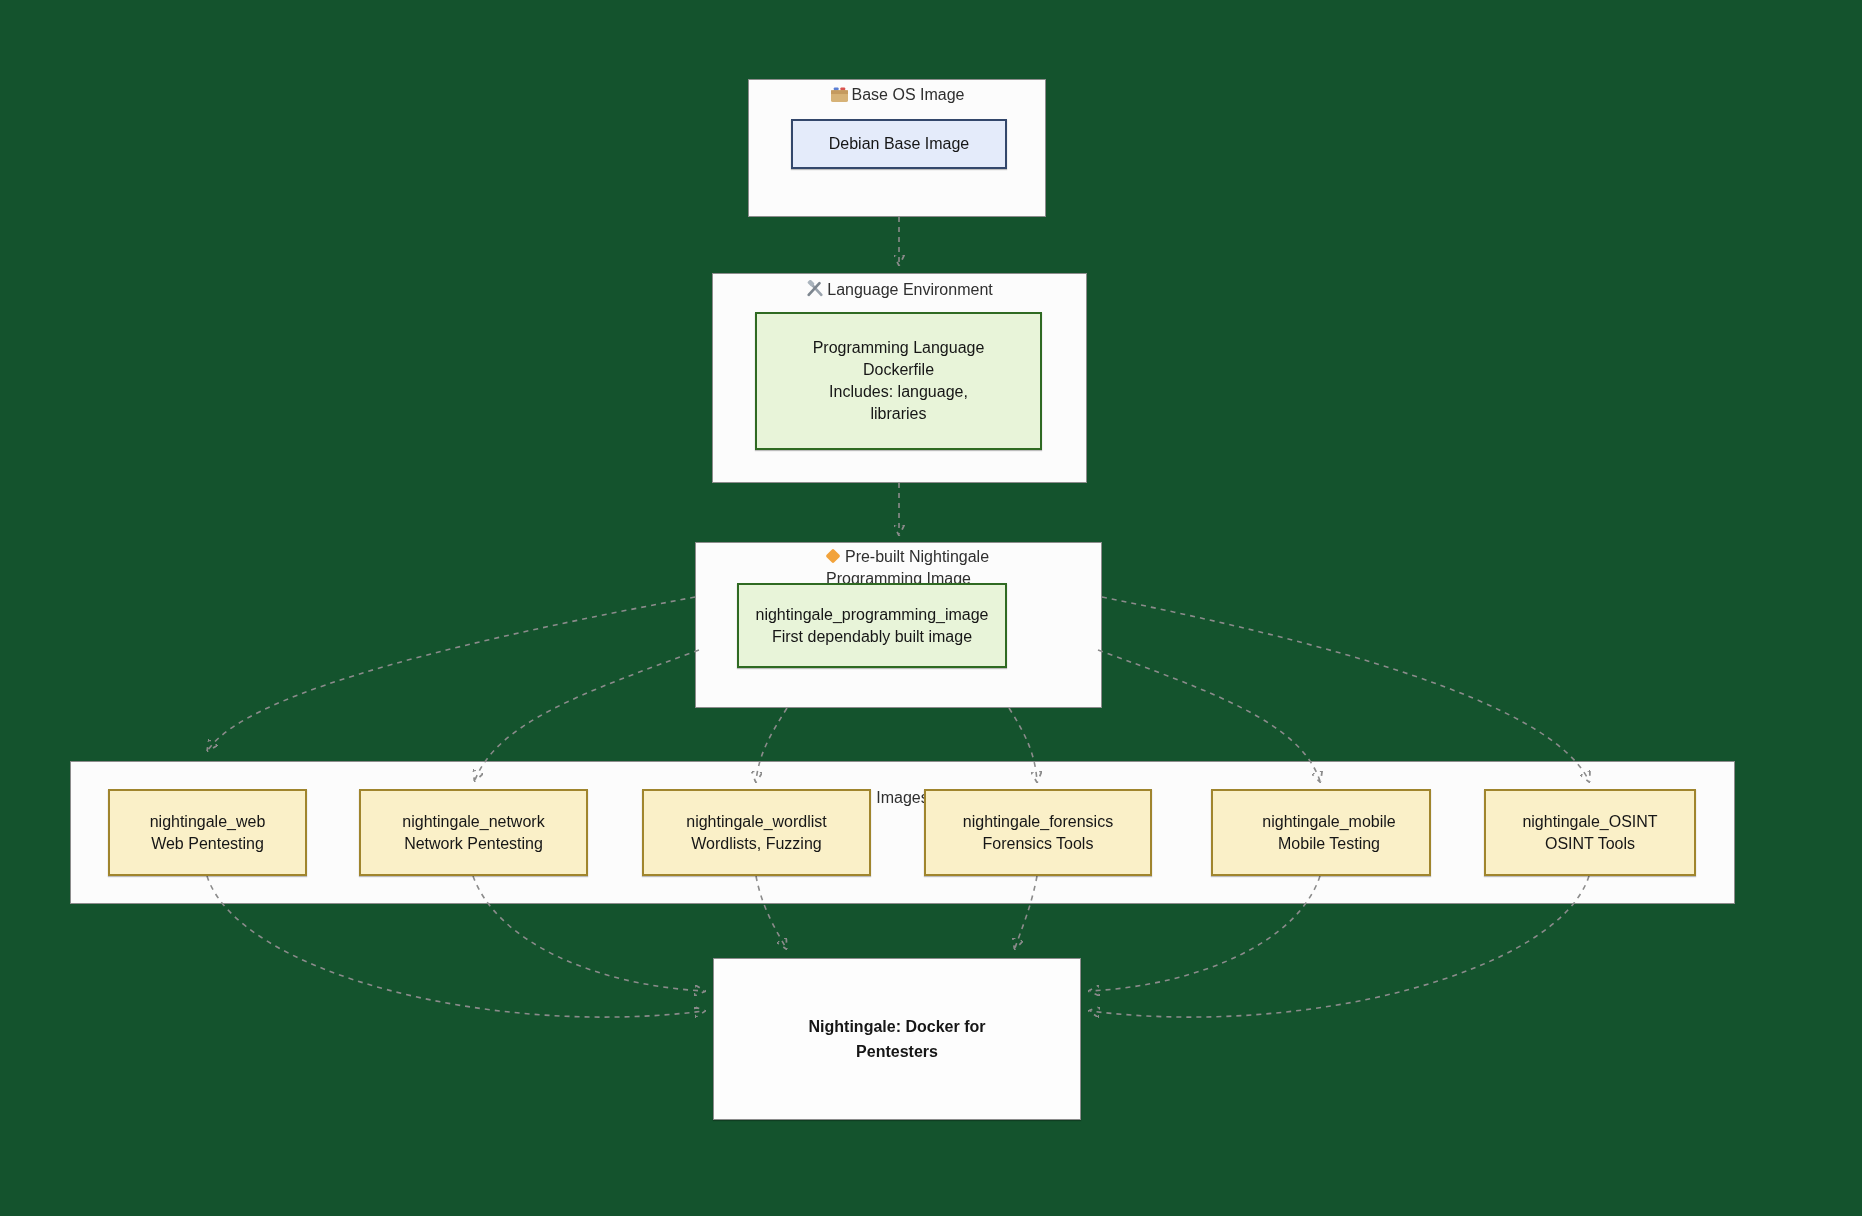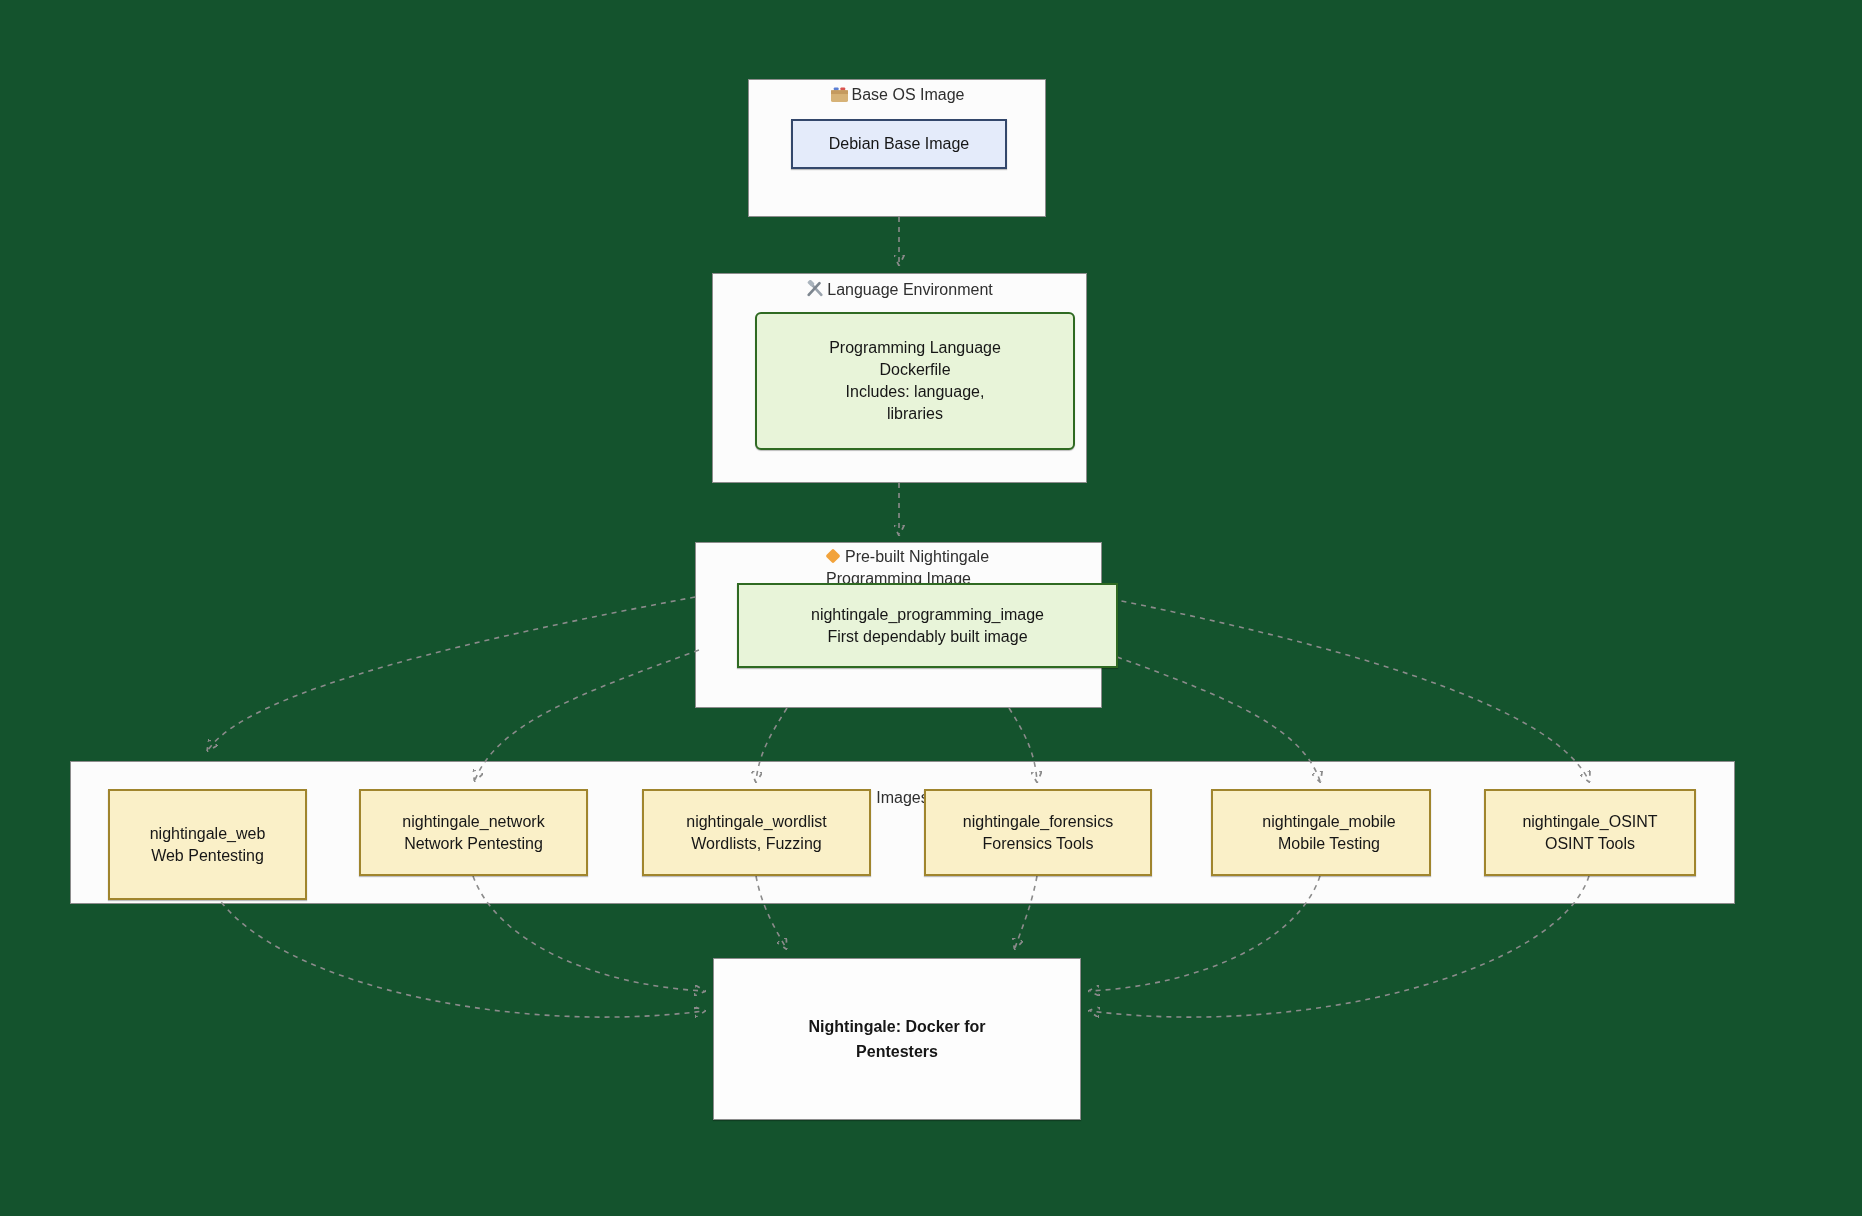--- a/index.html
+++ b/index.html
@@ -93,33 +93,33 @@
     <path d="M756,876 C762,908 776,930 786,948" marker-end="url(#arrow)"></path>
     <path d="M1037,876 C1031,908 1021,930 1015,948" marker-end="url(#arrow)"></path>
     <path d="M1320,876 C1298,942 1200,985 1090,991" marker-end="url(#arrow)"></path>
     <path d="M1589,876 C1558,972 1305,1038 1090,1011" marker-end="url(#arrow)"></path>
   </svg>
 
   <div class="node blue" style="left:791px;top:119px;width:216px;height:50px;">
     <div>Debian Base Image</div>
   </div>
 
-  <div class="node green" style="left:755px;top:312px;width:320px;height:138px;border-radius:6px;">
+  <div class="node green" style="left:755px;top:312px;width:287px;height:138px;">
     <div>Programming Language</div>
     <div>Dockerfile</div>
     <div>Includes: language,</div>
     <div>libraries</div>
   </div>
 
-  <div class="node green" style="left:737px;top:583px;width:381px;height:85px;">
+  <div class="node green" style="left:737px;top:583px;width:270px;height:85px;">
     <div>nightingale_programming_image</div>
     <div>First dependably built image</div>
   </div>
 
-  <div class="node yellow" style="left:108px;top:789px;width:199px;height:111px;">
+  <div class="node yellow" style="left:108px;top:789px;width:199px;height:87px;">
     <div>nightingale_web</div>
     <div>Web Pentesting</div>
   </div>
 
   <div class="node yellow" style="left:359px;top:789px;width:229px;height:87px;align-items:center;">
     <div>nightingale_network</div>
     <div>Network Pentesting</div>
   </div>
 
   <div class="node yellow" style="left:642px;top:789px;width:229px;height:87px;">

